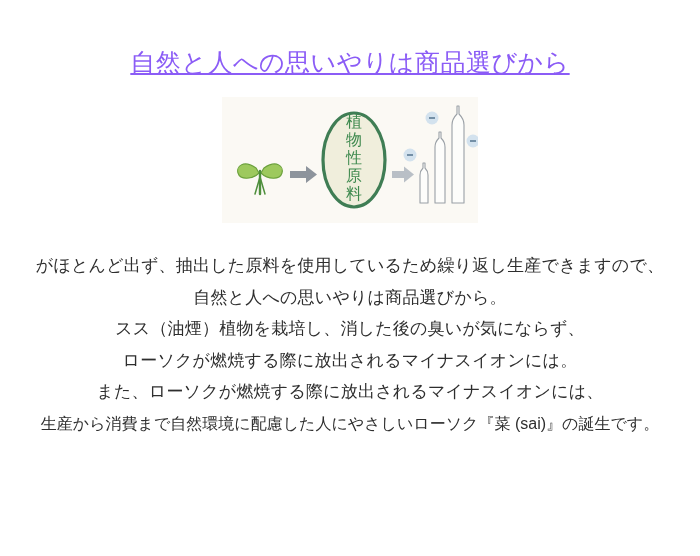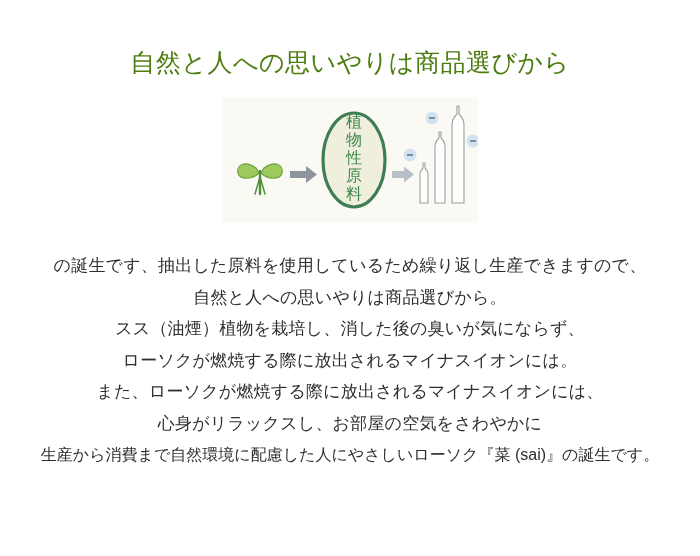--- a/index.html
+++ b/index.html
@@ -24,23 +24,24 @@
   
   .headline {
     position: absolute;
     top: 28px;
     left: 0;
     width: 700px;
     text-align: center;
     font-size: 25px;
     line-height: 34px;
     letter-spacing: 0.5px;
-    color: #4d7c0f;
+    color: #8b5cf6;
     font-weight: 400;
     white-space: nowrap;
+    text-decoration: underline;
   }
 
   
   .figure-panel {
     position: absolute;
     left: 222px;
     top: 97px;
     width: 256px;
     height: 126px;
     background: #fbf9f4;
@@ -135,22 +136,21 @@
       </g>
       <g>
         <circle cx="251" cy="44" r="6.5" fill="#d3e2ee"></circle>
         <rect x="248" y="43.2" width="6" height="1.6" fill="#5b7b95"></rect>
       </g>
 
     </svg>
   </div>
 
   <div class="body-copy">
-    <span class="body-line">の誕生です、抽出した原料を使用しているため繰り返し生産できますので、</span>
+    <span class="body-line">がほとんど出ず、抽出した原料を使用しているため繰り返し生産できますので、</span>
     <span class="body-line">自然と人への思いやりは商品選びから。</span>
     <span class="body-line">スス（油煙）植物を栽培し、消した後の臭いが気にならず、</span>
     <span class="body-line">ローソクが燃焼する際に放出されるマイナスイオンには。</span>
     <span class="body-line">また、ローソクが燃焼する際に放出されるマイナスイオンには、</span>
-    <span class="body-line">心身がリラックスし、お部屋の空気をさわやかに</span>
     <span class="body-line wide">生産から消費まで自然環境に配慮した人にやさしいローソク『菜 (sai)』の誕生です。</span>
   </div>
 
 </div>
 
 </body></html>

